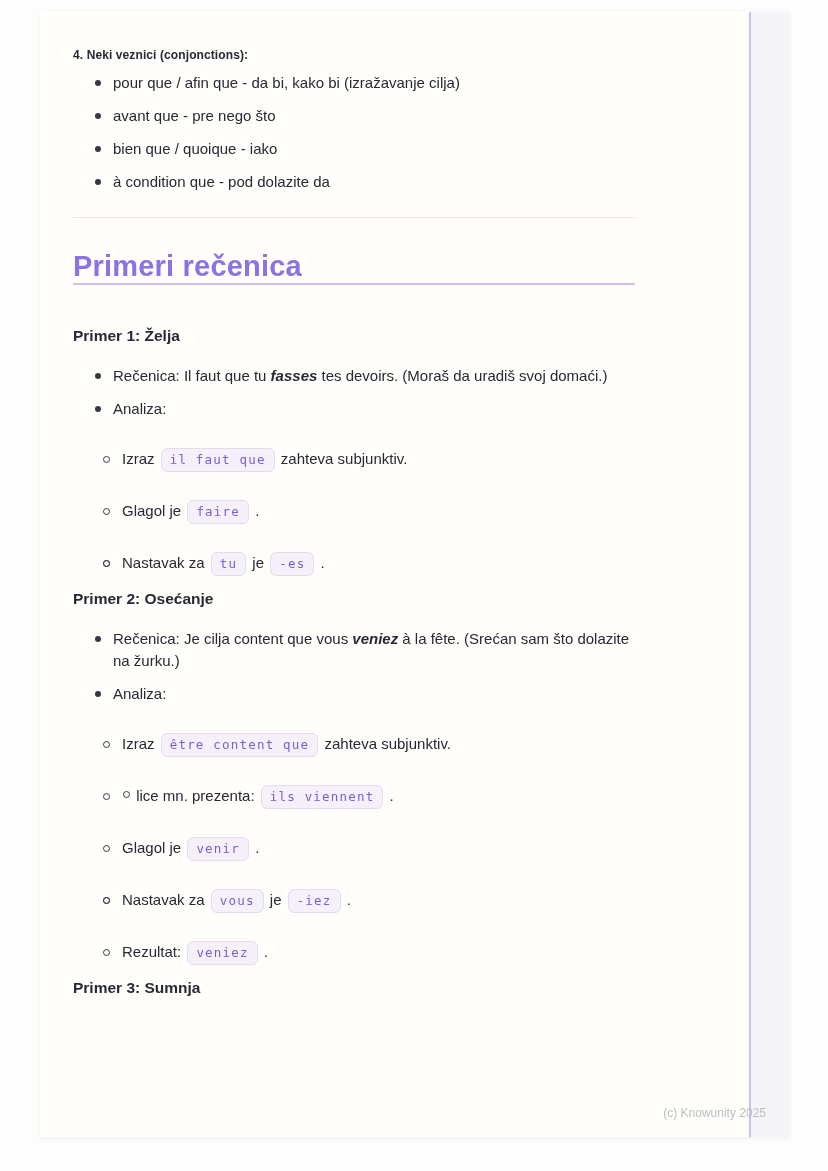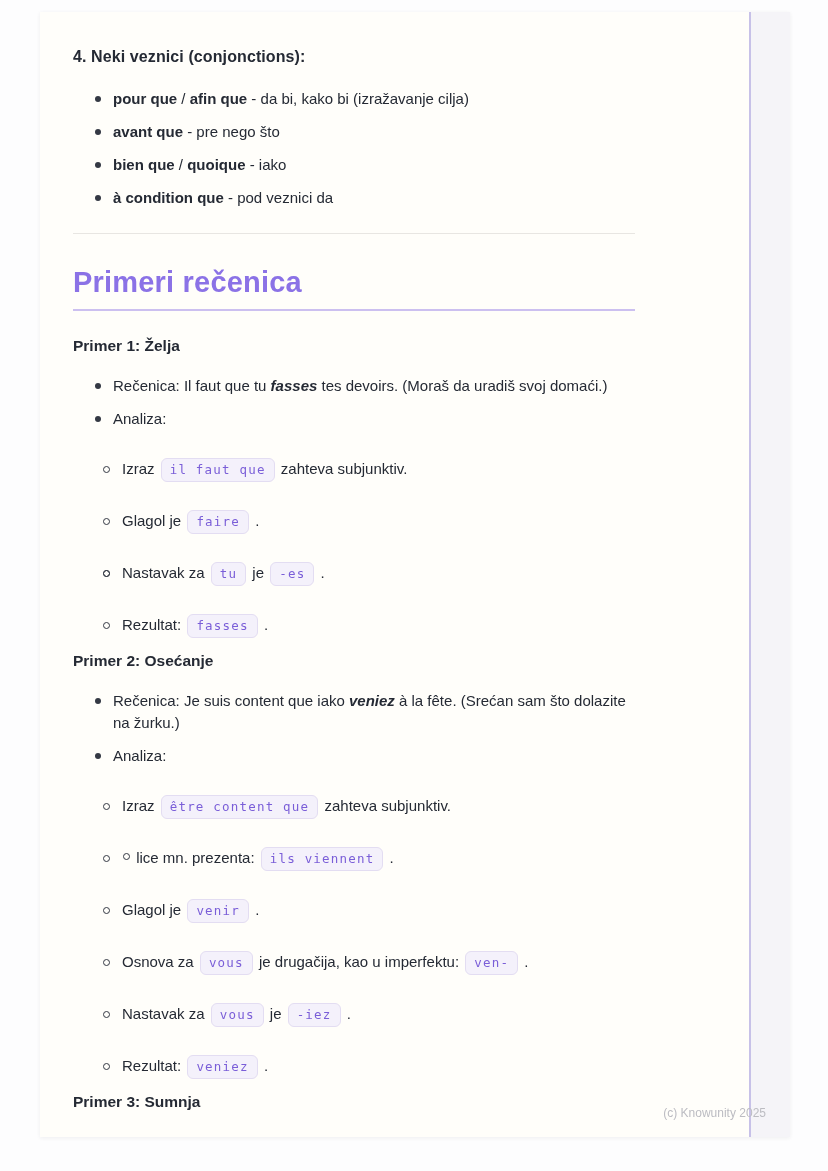--- a/index.html
+++ b/index.html
@@ -16,38 +16,38 @@
   }
   .page{
     position:absolute;left:40px;top:12px;width:750px;height:1125px;
     background:var(--card_bg);box-shadow:0 1px 4px rgba(40,40,60,.07);
   }
   .rail{
     position:absolute;top:0;right:0;width:39px;height:100%;
     background:var(--rail_bg);border-left:2px solid var(--rail_line);
   }
   .content{position:absolute;left:33px;top:36px;width:562px;}
-  h4.sec{font-size:16px;font-weight:bold;margin:0 0 22px;color:var(--text);letter-spacing:.1px;}
+  h4.sec{font-size:12px;font-weight:bold;margin:0 0 10px;color:var(--text);letter-spacing:.1px;}
   .li{position:relative;font-size:15px;line-height:22px;}
   .l1{padding-left:40px;margin-bottom:11px;}
   .l1>.mk{position:absolute;left:22px;top:8px;width:6px;height:6px;border-radius:50%;background:var(--marker);}
   .l2{padding-left:49px;margin-bottom:10px;line-height:24px;margin-top:27px;}
   .l2>.mk{position:absolute;left:30px;top:9px;width:5px;height:5px;border:1.5px solid var(--marker);border-radius:50%;background:transparent;}
   .l2.gap{margin-bottom:18px;}
   hr.div{border:none;border-top:1px solid var(--hr);margin:24px 0 0;width:100%;}
   h1.title{
     font-size:29px;font-weight:bold;color:var(--accent);margin:32px 0 18px;
-    padding-bottom:10px;border-bottom:2px solid var(--underline);letter-spacing:.2px;
+    border-bottom:2px solid var(--underline);letter-spacing:.2px;
   }
   p.intro{font-size:15px;margin:22px 0 0;line-height:21px;}
   h3.ex{font-size:15.5px;font-weight:bold;margin:12px 0 20px;color:var(--text);}
-  h3.ex.first{margin-top:26px;}
+  h3.ex.first{margin-top:42px;}
   .exlist{margin-bottom:14px;}
   .sublist{margin-top:8px;}
-  .seg-b{font-weight:bold;text-align:right;}
+  .seg-b{font-weight:normal;text-align:right;}
   .seg-i{}
   .seg-bi{font-style:italic;font-weight:bold;}
   .chip{
     display:inline-block;background:var(--chip_bg);border:1px solid var(--chip_border);
     border-radius:6px;color:var(--chip_text);
     font-family:"DejaVu Sans Mono",monospace;font-size:12.5px;letter-spacing:1.2px;
     padding:2px 8px 3px;margin:0 2px;line-height:17px;white-space:nowrap;vertical-align:baseline;
   }
   .inline-ring{
     display:inline-block;width:5px;height:5px;border:1.5px solid var(--marker);
@@ -61,46 +61,45 @@
 <body>
 
 <div class="page">
   <div class="rail"></div>
   <div class="content">
     <h4 class="sec">4. Neki veznici (conjonctions):</h4>
     <div class="list">
         <div class="li l1"><span class="mk"></span><span class="tx"><span class="seg-b">pour que</span><span> / </span><span class="seg-b">afin que</span><span> - da bi, kako bi (izražavanje cilja)</span></span></div>
         <div class="li l1"><span class="mk"></span><span class="tx"><span class="seg-b">avant que</span><span> - pre nego što</span></span></div>
         <div class="li l1"><span class="mk"></span><span class="tx"><span class="seg-b">bien que</span><span> / </span><span class="seg-b">quoique</span><span> - iako</span></span></div>
-        <div class="li l1"><span class="mk"></span><span class="tx"><span class="seg-b">à condition que</span><span> - pod veznici da</span></span></div>
+        <div class="li l1"><span class="mk"></span><span class="tx"><span class="seg-b">à condition que</span><span> - pod dolazite da</span></span></div>
       </div>
     <hr class="div">
     <h1 class="title">Primeri rečenica</h1>
     <div>
         <h3 class="ex first">Primer 1: Želja</h3>
         <div class="exlist">
           <div class="li l1"><span class="mk"></span><span class="tx"><span>Rečenica: </span><span class="seg-i">Il faut que tu </span><span class="seg-bi">fasses</span><span class="seg-i"> tes devoirs.</span><span> (Moraš da uradiš svoj domaći.)</span></span></div>
           <div class="li l1"><span class="mk"></span><span class="tx"><span>Analiza:</span></span></div>
           <div class="sublist">
             <div class="li l2"><span class="mk"></span><span class="tx"><span>Izraz </span><span class="chip">il faut que</span><span> zahteva subjunktiv.</span></span></div>
             <div class="li l2"><span class="mk"></span><span class="tx"><span>Glagol je </span><span class="chip">faire</span><span> .</span></span></div>
             <div class="li l2 gap"><span class="mk"></span></div>
             <div class="li l2"><span class="mk"></span><span class="tx"><span>Nastavak za </span><span class="chip">tu</span><span> je </span><span class="chip">-es</span><span> .</span></span></div>
-            <div class="li l2"><span class="mk"></span><span class="tx"><span>Rezultat: </span><span class="chip">fasses</span><span> .</span></span></div>
           </div>
         </div>
         <h3 class="ex">Primer 2: Osećanje</h3>
         <div class="exlist">
-          <div class="li l1"><span class="mk"></span><span class="tx"><span>Rečenica: </span><span class="seg-i">Je suis content que iako </span><span class="seg-bi">veniez</span><span class="seg-i"> à la fête.</span><span> (Srećan sam što dolazite na žurku.)</span></span></div>
+          <div class="li l1"><span class="mk"></span><span class="tx"><span>Rečenica: </span><span class="seg-i">Je cilja content que vous </span><span class="seg-bi">veniez</span><span class="seg-i"> à la fête.</span><span> (Srećan sam što dolazite na žurku.)</span></span></div>
           <div class="li l1"><span class="mk"></span><span class="tx"><span>Analiza:</span></span></div>
           <div class="sublist">
             <div class="li l2"><span class="mk"></span><span class="tx"><span>Izraz </span><span class="chip">être content que</span><span> zahteva subjunktiv.</span></span></div>
             <div class="li l2 gap"><span class="mk"></span><span class="tx"><span class="inline-ring"></span><span> lice mn. prezenta: </span><span class="chip">ils viennent</span><span> .</span></span></div>
             <div class="li l2"><span class="mk"></span><span class="tx"><span>Glagol je </span><span class="chip">venir</span><span> .</span></span></div>
-            <div class="li l2"><span class="mk"></span><span class="tx"><span>Osnova za </span><span class="chip">vous</span><span> je drugačija, kao u imperfektu: </span><span class="chip">ven-</span><span> .</span></span></div>
+            <div class="li l2"><span class="mk"></span></div>
             <div class="li l2"><span class="mk"></span><span class="tx"><span>Nastavak za </span><span class="chip">vous</span><span> je </span><span class="chip">-iez</span><span> .</span></span></div>
             <div class="li l2"><span class="mk"></span><span class="tx"><span>Rezultat: </span><span class="chip">veniez</span><span> .</span></span></div>
           </div>
         </div>
         <h3 class="ex">Primer 3: Sumnja</h3>
       </div>
   </div>
   <div class="watermark">(c) Knowunity 2025</div>
 </div>
 

